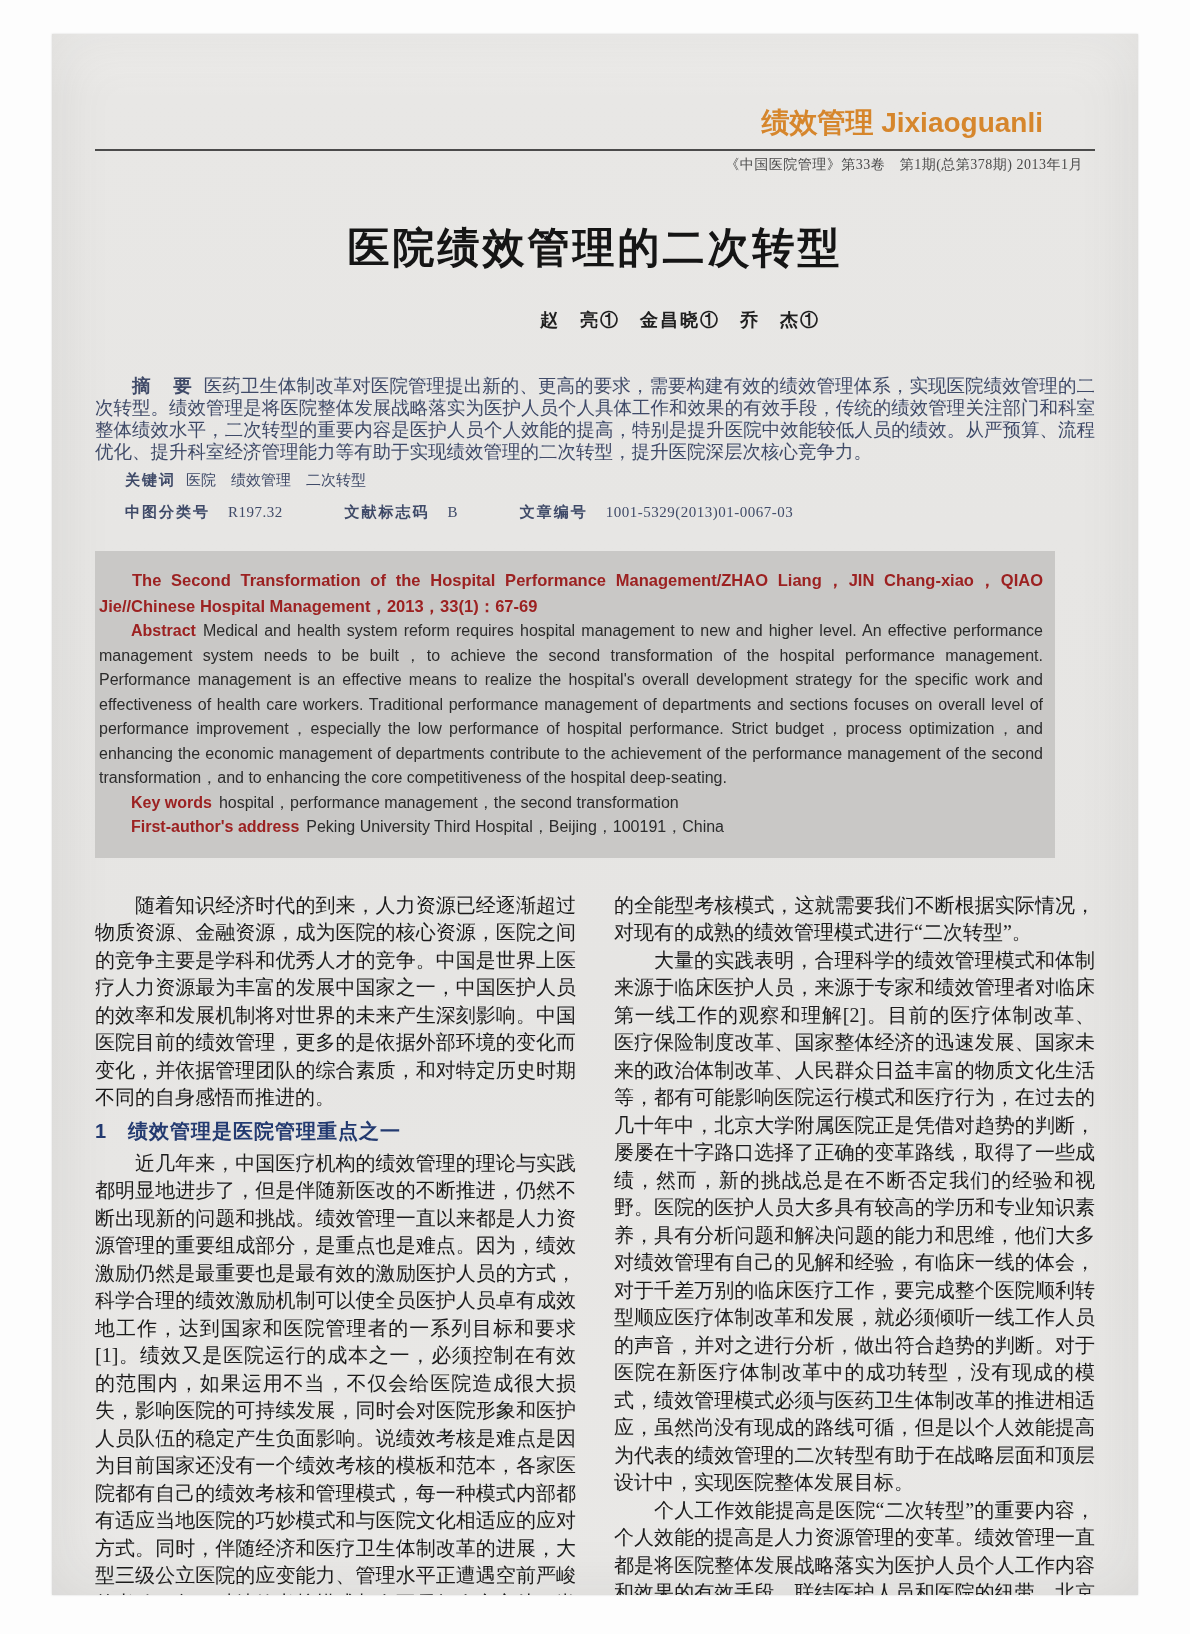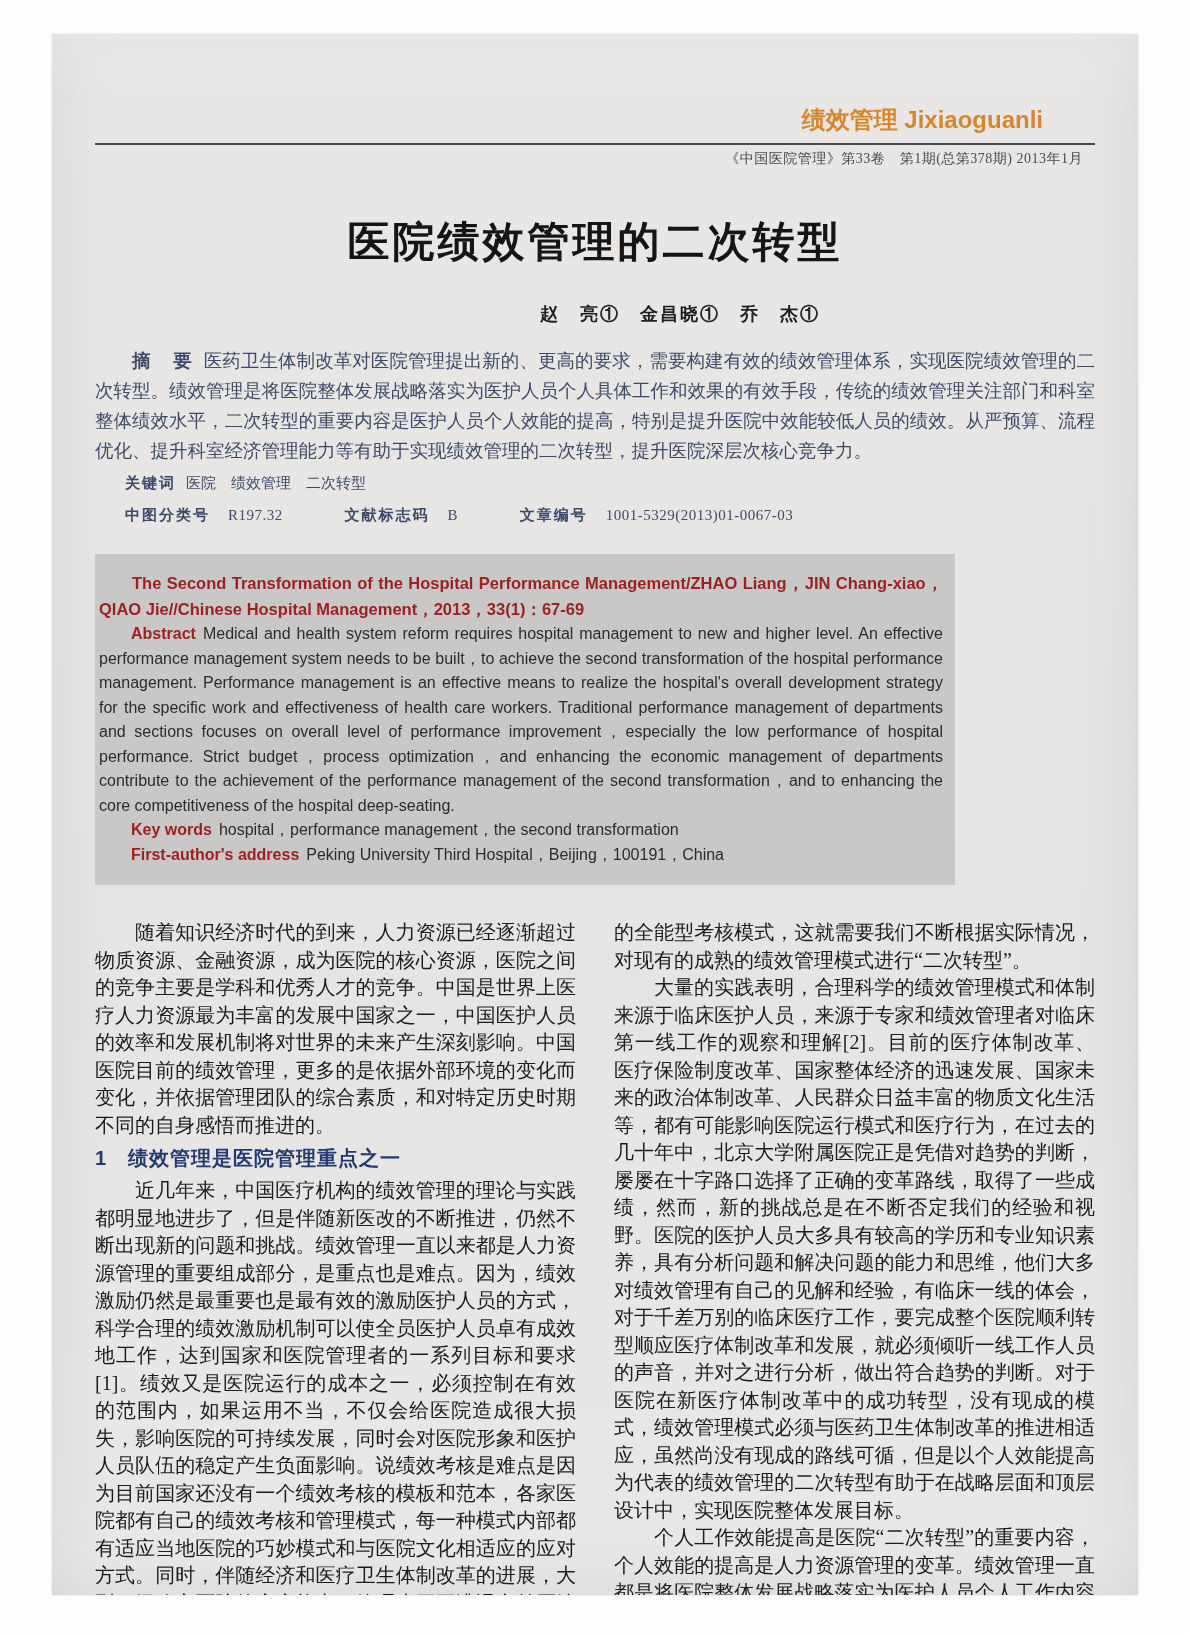--- a/index.html
+++ b/index.html
@@ -9,39 +9,39 @@
     -webkit-font-smoothing:antialiased;
   }
   .scan{
     position:absolute;left:52px;top:34px;width:1086px;height:1561px;
     background:linear-gradient(180deg,#f0efed 0%,#e8e7e5 4%,#e6e5e3 60%,#e9e8e6 100%);
     box-shadow:inset 0 0 60px rgba(90,90,90,0.12), 0 0 2px rgba(0,0,0,0.15);
     box-sizing:border-box;padding:0 43px;overflow:hidden;
   }
   
   .col-tag{margin-top:70px;text-align:right;padding-right:52px;
-    font-family:"Liberation Sans",sans-serif;font-size:24px;font-weight:bold;color:#d6862c;}
+    font-family:"Liberation Sans",sans-serif;font-size:28px;font-weight:bold;color:#d6862c;}
   .col-tag .pinyin{font-weight:bold;color:#d6862c;}
   .head-rule{border:none;border-top:2px solid #4b4b4b;margin:7px 0 0 0;}
   .journal-info{margin-top:5px;text-align:right;padding-right:12px;
     font-size:14px;color:#4a4a4a;letter-spacing:0.5px;}
   
   .paper-title{margin:46px 0 0 0;text-align:center;font-family:"Liberation Sans",sans-serif;
     font-size:42px;font-weight:bold;color:#151515;letter-spacing:3px;}
   .authors{margin-top:32px;text-align:center;position:relative;left:85px;
     font-family:"Liberation Sans",sans-serif;font-size:18px;font-weight:bold;color:#1f1f1f;letter-spacing:2px;}
   
-  .cn-abs{margin:20px 0 0 0;font-size:18.5px;line-height:30px;color:#3f4a68;
+  .cn-abs{margin:43px 0 0 0;font-size:18.5px;line-height:22px;color:#3f4a68;
     text-align:justify;text-indent:2em;}
   .cn-label{font-weight:bold;margin-right:10px;font-family:"Liberation Sans",sans-serif;letter-spacing:2px;}
   .kw-line,.clc-line{margin:2px 0 0 0;font-size:15px;line-height:30px;color:#3f4a68;text-indent:2em;}
   .clc-line .gap{margin-left:58px;}
   .clc-val{margin-left:8px;letter-spacing:0.5px;}
   
-  .en-box{margin-top:24px;width:860px;box-sizing:border-box;background:#c9c8c6;
+  .en-box{margin-top:24px;width:960px;box-sizing:border-box;background:#c9c8c6;
     padding:16px 12px 18px 4px;
     font-family:"Liberation Sans",sans-serif;font-size:16px;line-height:24.5px;color:#2b2b2b;
     text-align:justify;}
   .en-box p{margin:0;}
   .en-title{font-weight:bold;color:#9c2121;text-indent:2em;font-size:16.5px;line-height:26px;}
   .en-p{text-indent:2em;}
   .maroon{font-weight:bold;color:#9c2121;margin-right:7px;}
   
   .columns{margin-top:34px;display:flex;gap:38px;}
   .col{width:481px;}

